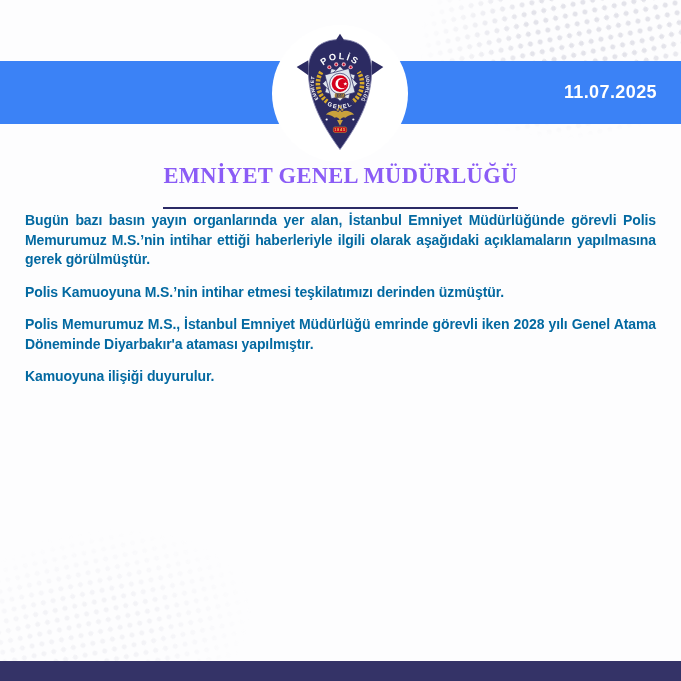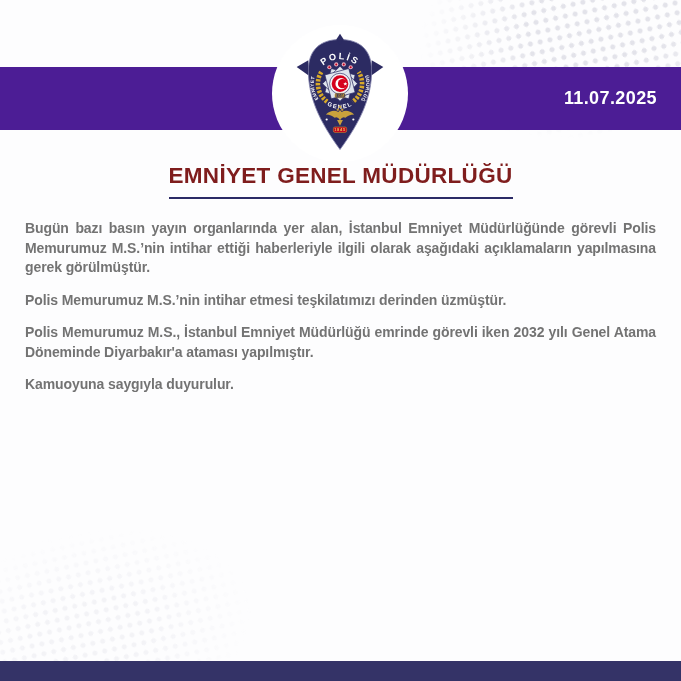--- a/index.html
+++ b/index.html
@@ -13,43 +13,43 @@
     background-size:10px 10px; }
   .dots-tr { top:-60px; right:-85px; width:470px; height:310px; transform:rotate(-12deg);
     -webkit-mask-image:radial-gradient(ellipse 55% 50% at 68% 32%, #000 30%, transparent 72%);
     mask-image:radial-gradient(ellipse 55% 50% at 68% 32%, #000 30%, transparent 72%); }
   .dots-bl { bottom:-45px; left:-75px; width:440px; height:300px; transform:rotate(-12deg); opacity:.55;
     background-image:radial-gradient(circle, #ebebf1 2.2px, transparent 2.9px);
     -webkit-mask-image:radial-gradient(ellipse 55% 50% at 35% 65%, #000 25%, transparent 68%);
     mask-image:radial-gradient(ellipse 55% 50% at 35% 65%, #000 25%, transparent 68%); }
 
   
-  .band { position:absolute; left:0; top:67px; width:681px; height:63px; background:#4c1d95; }
+  .band { position:absolute; left:0; top:61px; width:681px; height:63px; background:#3b82f6; }
   .date { position:absolute; right:24px; top:0; height:63px; line-height:63px;
     color:#ffffff; font-weight:bold; font-size:18px; letter-spacing:.4px; }
 
   
   .logo-circle { position:absolute; left:272px; top:25px; width:136px; height:137px;
     background:#ffffff; border-radius:50%; }
   .badge { position:absolute; left:18px; top:7px; width:100px; height:125px; }
   .t-polis { fill:#ffffff; font-weight:bold; font-size:11px; letter-spacing:2.2px; font-family:"Liberation Sans",sans-serif; }
   .t-side { fill:#ffffff; font-weight:bold; font-size:5.6px; letter-spacing:.4px; font-family:"Liberation Sans",sans-serif; }
   .t-genel { fill:#ffffff; font-weight:bold; font-size:7px; letter-spacing:1.6px; font-family:"Liberation Sans",sans-serif; }
   .t-egm { fill:#d8a928; font-weight:bold; font-size:4.2px; letter-spacing:.6px; text-anchor:middle; font-family:"Liberation Sans",sans-serif; }
   .t-year { fill:#e8c85a; font-weight:bold; font-size:4.8px; letter-spacing:.8px; text-anchor:middle; font-family:"Liberation Sans",sans-serif; }
 
   
   .title-row { position:absolute; left:0; top:163px; width:681px; text-align:center; }
-  .title { display:inline-block; color:#7f1d1d; font-weight:bold; font-size:22.5px;
-    letter-spacing:.3px; padding-bottom:8px; border-bottom:2.5px solid #2b2a66; }
+  .title { display:inline-block; color:#8b5cf6; font-weight:bold; font-size:22.5px;
+    letter-spacing:.3px; padding-bottom:18px; border-bottom:2.5px solid #2b2a66;font-family:Liberation Serif, serif; }
 
   
   .content { position:absolute; left:25px; top:207px; width:631px; }
-  .content p { font-size:14px; line-height:19.5px; font-weight:600; color:#737373;
-    text-align:justify; margin:12px 0 13px 0; letter-spacing:-.1px; }
+  .content p { font-size:14px; line-height:19.5px; font-weight:600; color:#0369a1;
+    text-align:justify; margin:4px 0 13px 0; letter-spacing:-.1px; }
   .content p:last-child { margin-bottom:0; }
 
   
   .footer-band { position:absolute; left:0; top:661px; width:681px; height:20px; background:#343367; }
 </style>
 </head>
 <body>
 
 <div class="page">
 
@@ -137,20 +137,20 @@
       </g>
     </svg>
   </div>
 
   <div class="title-row">
     <span class="title">EMNİYET GENEL MÜDÜRLÜĞÜ</span>
   </div>
 
   <div class="content">
     <p>Bugün bazı basın yayın organlarında yer alan, İstanbul Emniyet Müdürlüğünde görevli Polis Memurumuz M.S.’nin intihar ettiği haberleriyle ilgili olarak aşağıdaki açıklamaların yapılmasına gerek görülmüştür.</p>
-    <p>Polis Memurumuz M.S.’nin intihar etmesi teşkilatımızı derinden üzmüştür.</p>
-    <p>Polis Memurumuz M.S., İstanbul Emniyet Müdürlüğü emrinde görevli iken 2032 yılı Genel Atama Döneminde Diyarbakır'a ataması yapılmıştır.</p>
-    <p>Kamuoyuna saygıyla duyurulur.</p>
+    <p>Polis Kamuoyuna M.S.’nin intihar etmesi teşkilatımızı derinden üzmüştür.</p>
+    <p>Polis Memurumuz M.S., İstanbul Emniyet Müdürlüğü emrinde görevli iken 2028 yılı Genel Atama Döneminde Diyarbakır'a ataması yapılmıştır.</p>
+    <p>Kamuoyuna ilişiği duyurulur.</p>
   </div>
 
   <div class="footer-band"></div>
 
 </div>
 
 </body></html>

